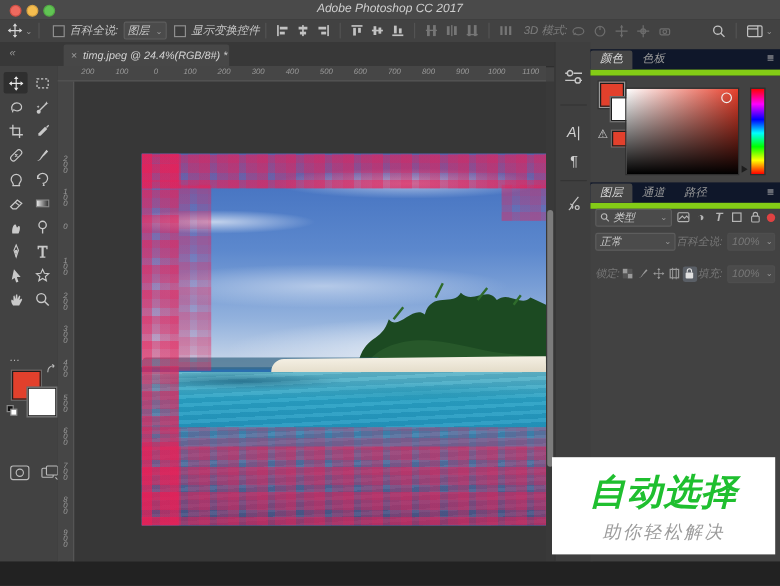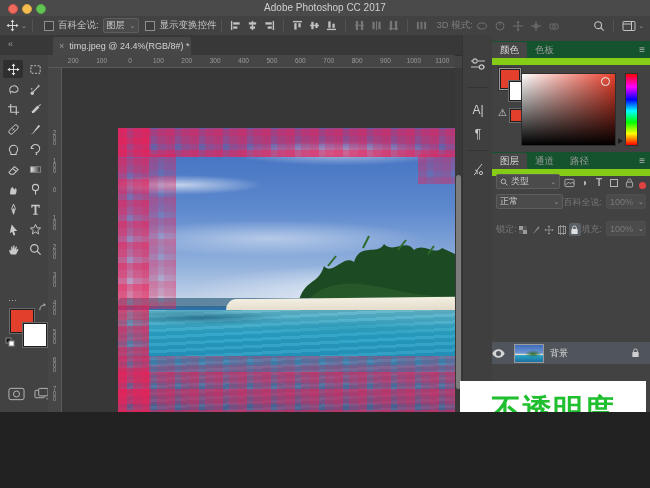--- a/index.html
+++ b/index.html
@@ -1,18 +1,18 @@
 <!DOCTYPE html>
 <html><head>
 <meta charset="utf-8">
 <style>
   html,body{margin:0;padding:0;background:#222;}
-  #app{position:relative;width:650px;height:412px;background:#434343;
+  #app{position:relative;width:650px;height:468px;background:#434343;
        font-family:"Liberation Sans","DejaVu Sans",sans-serif;color:#c8c8c8;
-       overflow:hidden;font-size:10px;-webkit-font-smoothing:antialiased;}
+       overflow:hidden;font-size:10px;font-style:italic;-webkit-font-smoothing:antialiased;}
   .abs{position:absolute;}
   svg{display:block;}
   
   .titlebar{left:0;top:0;width:650px;height:16px;background:#4a4a4a;border-bottom:1px solid #333;}
   .tl{width:8px;height:8px;border-radius:50%;top:4px;}
   .title-text{left:0;right:0;top:2px;text-align:center;font-size:10px;color:#cfcfcf;}
   
   .optionsbar{left:0;top:16px;width:650px;height:19px;background:#424242;border-bottom:1px solid #373737;display:flex;align-items:center;}
   .ob{display:flex;align-items:center;height:19px;}
   .obsep{width:1px;height:13px;background:#535353;margin:0 5px;}
@@ -68,33 +68,33 @@
   .statusbar{left:48px;top:472px;width:414px;height:16px;background:#424242;border-top:1px solid #383838;}
   .statusbar .z{left:10px;top:3px;font-size:9px;color:#c2c2c2;}
   .statusbar .d{left:70px;top:3px;font-size:9px;color:#b5b5b5;}
   .statusbar .c{left:160px;top:2px;font-size:9px;color:#9a9a9a;}
   .hthumb{left:225px;top:5px;width:80px;height:6px;background:#7c7c7c;border-radius:3px;}
   
   .dockstrip{left:462px;top:35px;width:30px;height:453px;background:#3f3f3f;border-left:1px solid #343434;border-right:1px solid #343434;}
   .dockstrip .ic{left:0;width:30px;text-align:center;color:#c2c2c2;}
   .ddiv{left:4px;width:22px;height:1px;background:#343434;}
   .panels{left:492px;top:35px;width:158px;height:453px;background:#424242;}
-  .ptabs{left:0;width:158px;height:17px;background:#14532d;border-bottom:7px solid #84cc16;display:flex;align-items:flex-end;}
+  .ptabs{left:0;width:158px;height:17px;background:#0f172a;border-bottom:5px solid #84cc16;display:flex;align-items:flex-end;}
   .ptab{height:16px;line-height:16px;padding:0 8px;font-size:9.5px;color:#9a9a9a;}
   .ptab.active{background:#464646;color:#dadada;border-radius:2px 2px 0 0;}
   .pmenu{position:absolute;right:5px;top:3px;color:#b5b5b5;font-size:10px;}
   
   .satsq{left:29px;top:32px;width:93px;height:71px;border:1px solid #2e2e2e;
      background-image:linear-gradient(to top,#000,rgba(0,0,0,0)),linear-gradient(to right,#fff,#e8402c);}
   .satpicker{left:79px;top:3px;width:7px;height:7px;border:1px solid #f0f0f0;border-radius:50%;}
   .huestrip{left:133px;top:32px;width:11px;height:71px;border:1px solid #2e2e2e;
      background:linear-gradient(#ff0000,#ff00ff 18%,#0000ff 36%,#00ffff 52%,#00ff00 68%,#ffff00 84%,#ff0000);}
   .huearrow{left:126px;top:97px;width:0;height:0;border-top:3px solid transparent;border-bottom:3px solid transparent;border-left:5px solid #1d1d1d;}
   
-  .lrow{left:0;width:158px;display:flex;align-items:flex-end;}
+  .lrow{left:0;width:158px;display:flex;align-items:center;}
   .llabel{font-size:9px;color:#b9b9b9;white-space:nowrap;}
   .llabel.gray{color:#787878;}
   .lockbtn{width:14px;height:13px;display:flex;align-items:center;justify-content:center;border-radius:2px;margin-right:1px;}
   .layerrow{left:0;top:190px;width:158px;height:22px;background:#50555b;display:flex;align-items:center;}
   .thumb{width:28px;height:17px;border:1px solid #9a9a9a;margin-right:6px;
      background-image:radial-gradient(ellipse 12px 5px at 65% 52%,#2c6b2c,rgba(0,0,0,0) 72%),
        linear-gradient(#3e6cbd 0%,#6f96d2 48%,#e8e2d2 56%,#2aa3c6 62%,#1a70a2 100%);}
   
   .watermark{left:460px;top:381px;width:186px;height:81px;background:#ffffff;text-align:center;}
   .wm-title{margin-top:9px;font-size:30px;font-weight:bold;letter-spacing:1px;}
@@ -601,37 +601,22 @@
             </svg>
           </span>
         <span style="flex:1"></span>
         <span class="llabel gray">填充:</span>
         <span class="pselect" style="width:32px;justify-content:space-between;color:#787878;border-color:#4e4e4e">
             <span>100%</span>
             <span class="cd">⌄</span>
           </span>
       </div>
 
-      <div class="abs layerrow">
-        <span style="width:22px;text-align:center">
-            <svg width="13" height="9" viewBox="0 0 14 9" fill="#d5d5d5">
-              <path d="M7 0C4 0 1.6 1.8.3 4.5 1.6 7.2 4 9 7 9s5.4-1.8 6.7-4.5C12.4 1.8 10 0 7 0zm0 7.2a2.7 2.7 0 110-5.4 2.7 2.7 0 010 5.4z"></path>
-            </svg>
-          </span>
-        <span class="thumb"></span>
-        <span class="llabel" style="color:#d8d8d8">背景</span>
-        <span style="flex:1"></span>
-        <span style="margin-right:10px">
-            <svg width="9" height="10" viewBox="0 0 10 11" stroke="#cfcfcf" fill="#cfcfcf">
-              <rect x="1.5" y="4.5" width="7" height="5.5" rx="1" stroke="none"></rect>
-              <path d="M3 4.5V3a2 2 0 014 0v1.5" fill="none"></path>
-            </svg>
-          </span>
-      </div>
 
     </div>
   </div>
 
   <div class="abs watermark">
-    <div class="wm-title" id="wmtitle" style="color: rgb(31, 191, 47);">不透明度</div>
+    <div class="wm-title" id="wmtitle" style="color: rgb(31, 191, 47);">自动选择</div>
+    <div class="wm-sub">助你轻松解决</div>
   </div>
 
 </div>
 
 </body></html>

